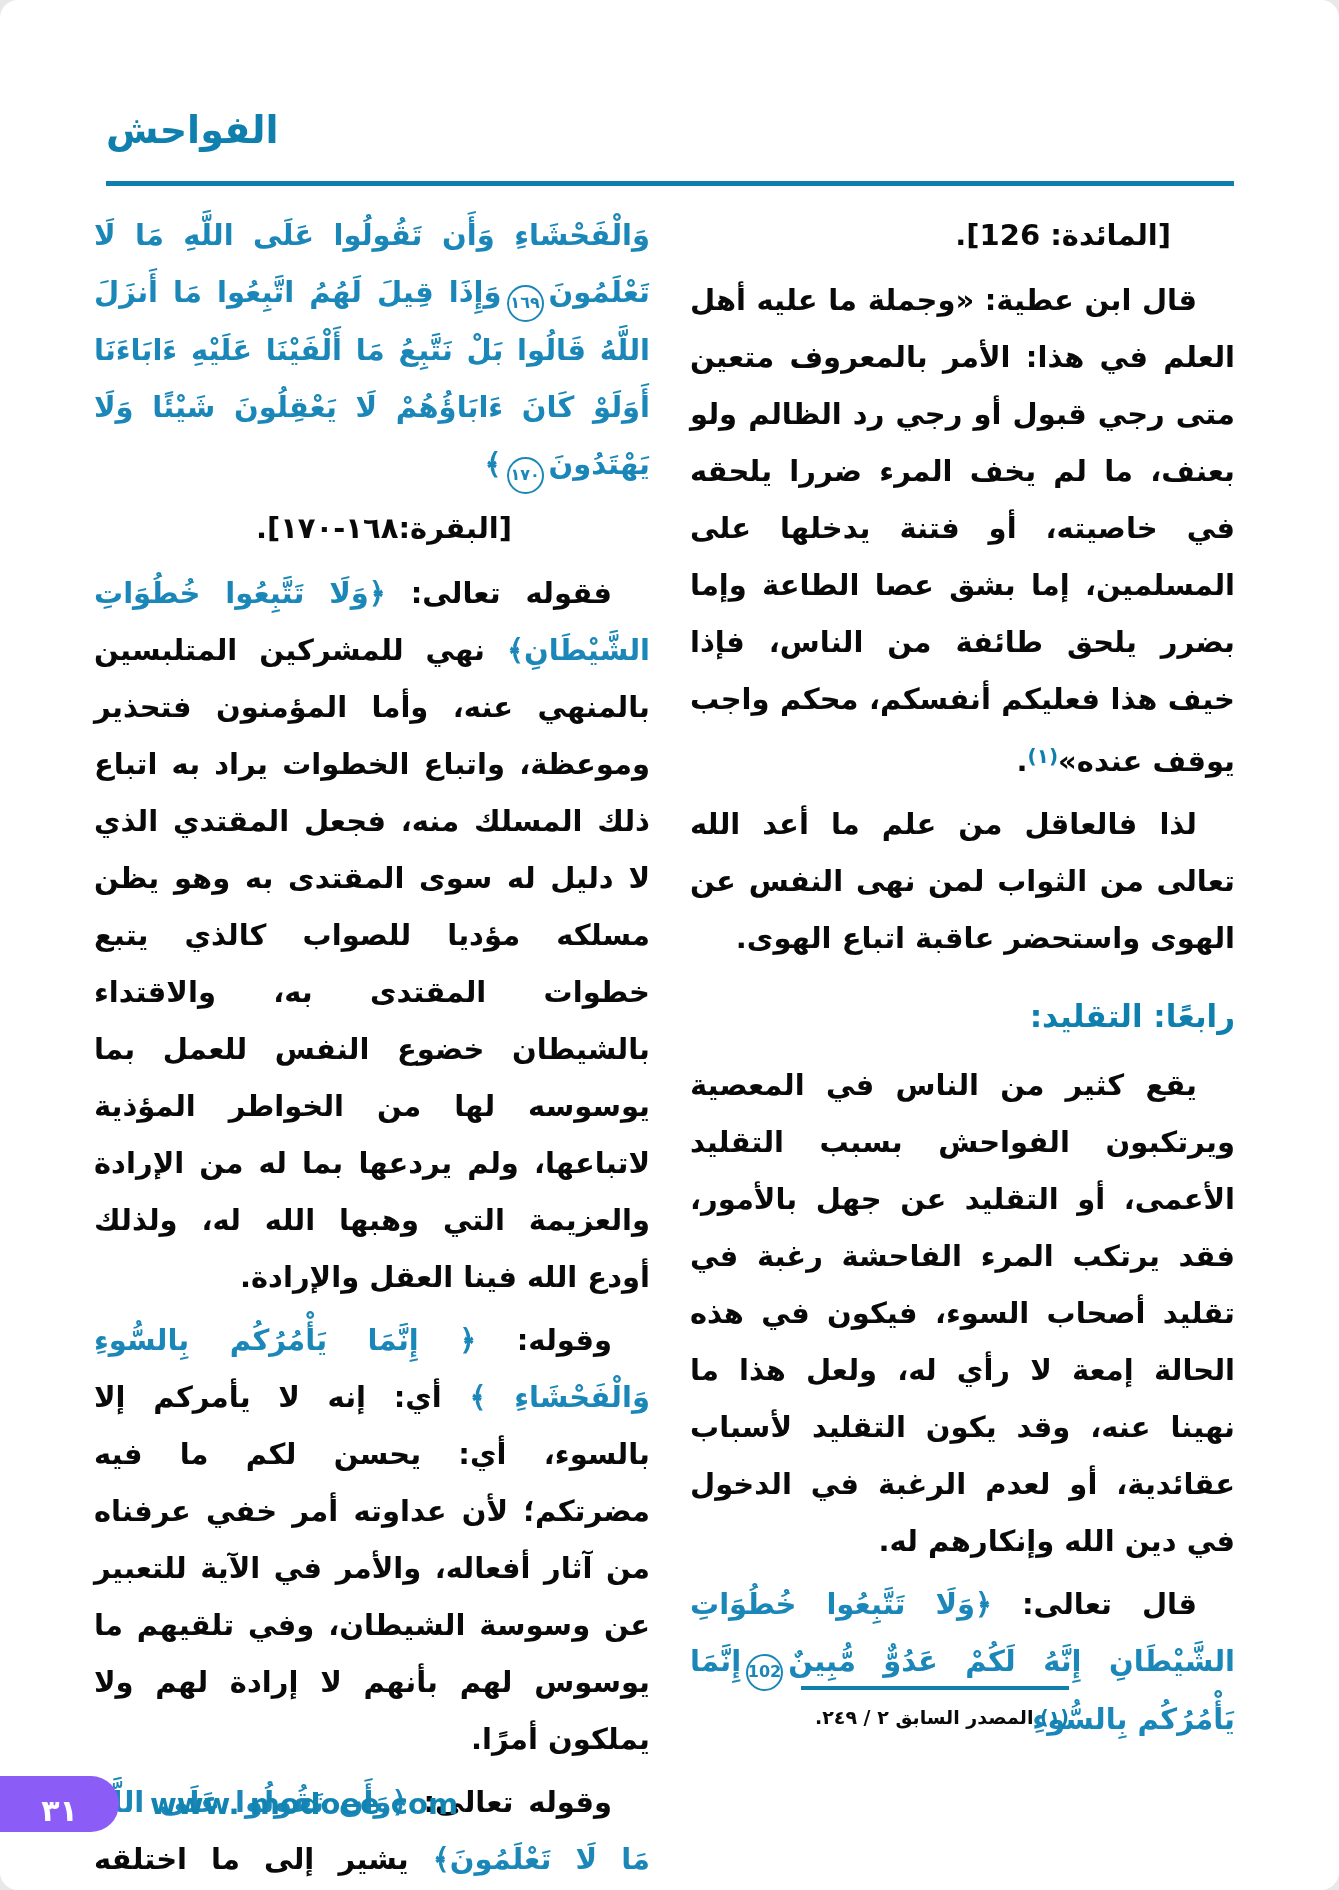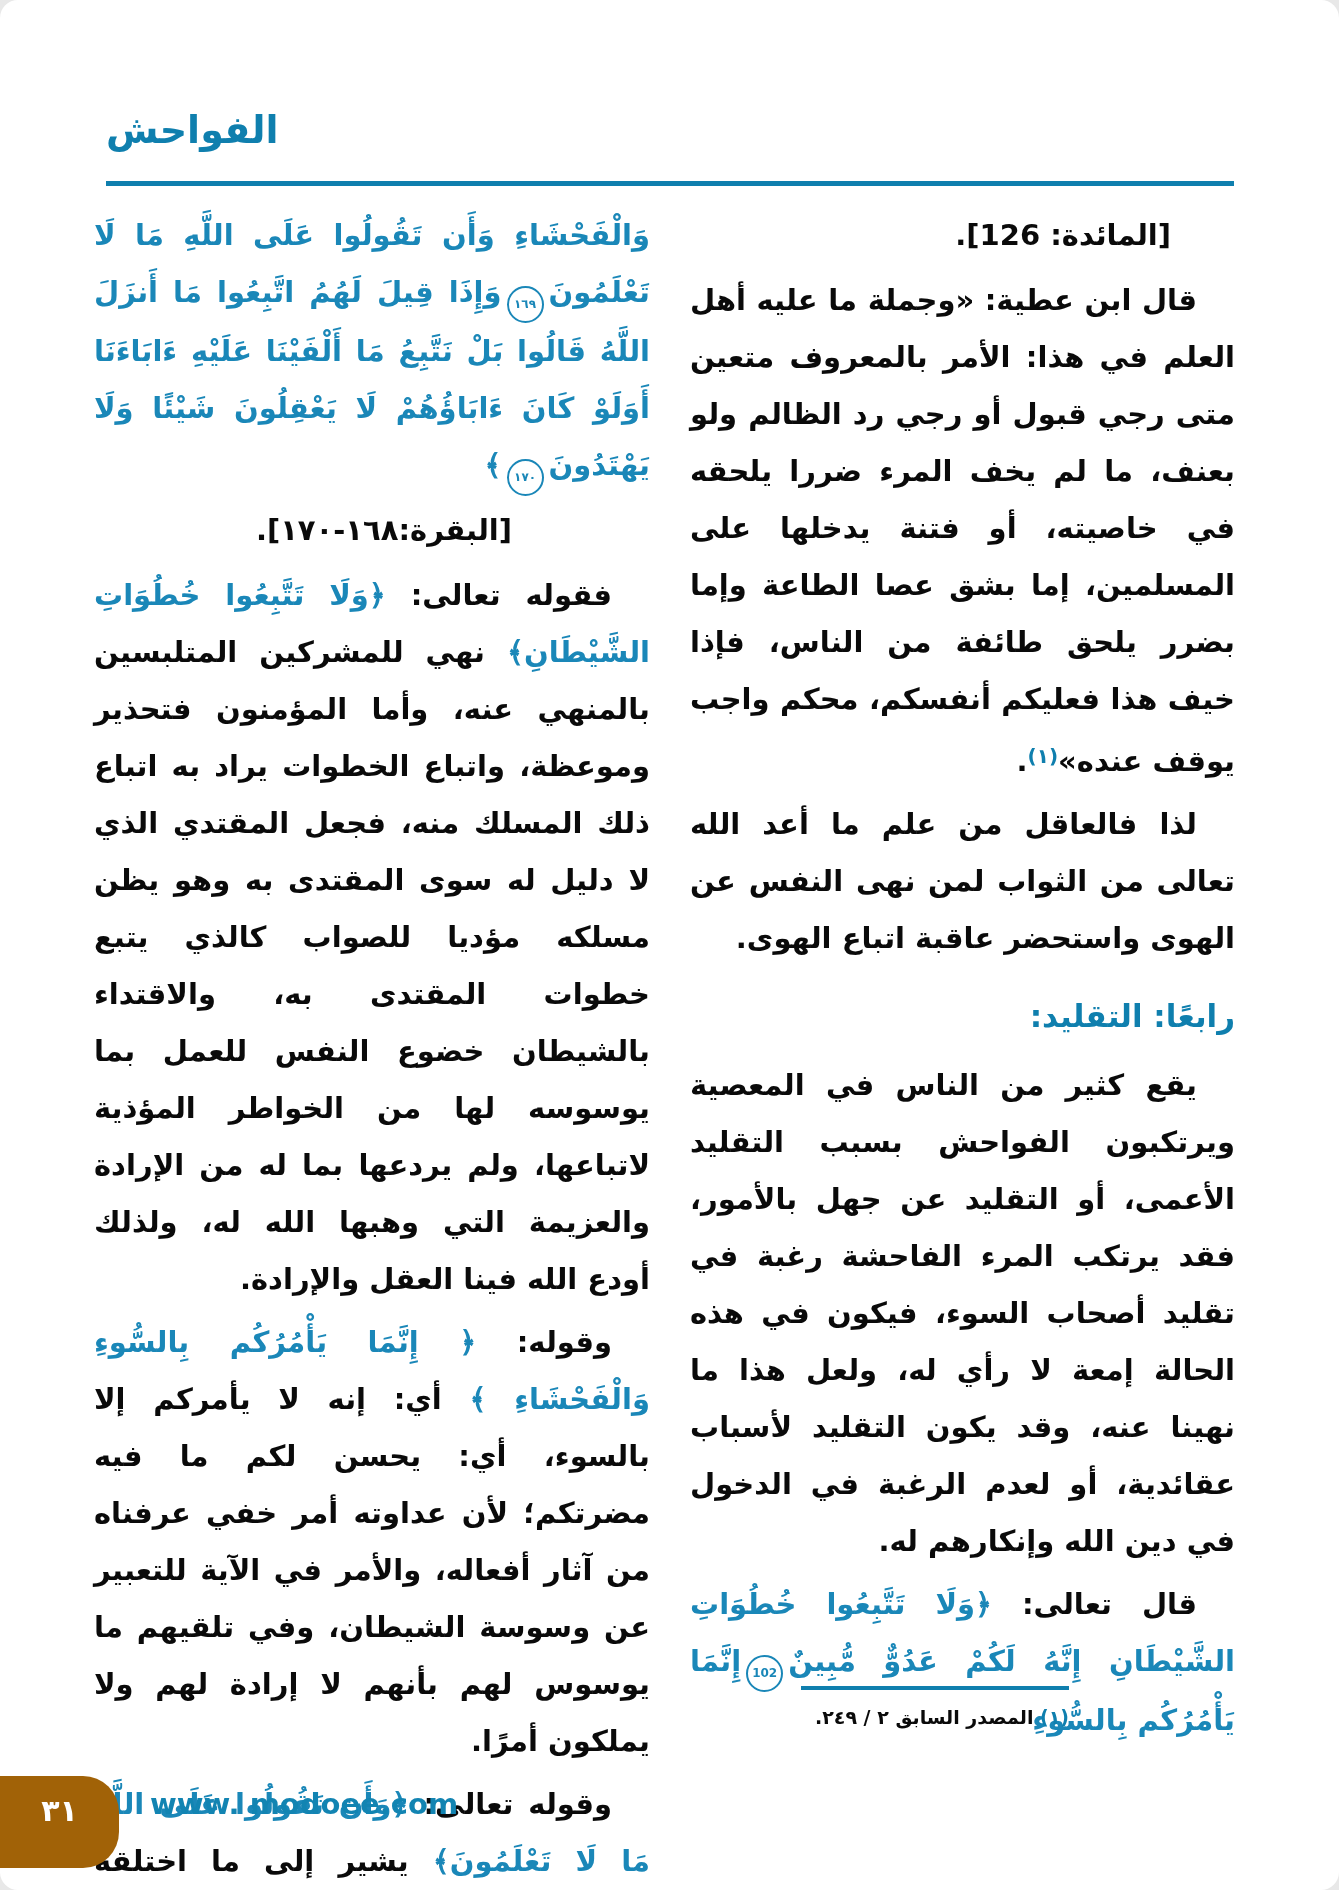--- a/index.html
+++ b/index.html
@@ -31,35 +31,35 @@
   .ref-baqara { padding-right:138px; }
   .quran { color:#1a87b8; }
   .footref { color:#0f7fae; font-size:20px; vertical-align:8px; font-weight:bold; }
   .heading {
     font-size:31px; font-weight:bold; color:#0f7fae;
     margin:24px 0 16px 0; text-align:right; line-height:50px;
   }
   .verse-badge {
     display:inline-block; box-sizing:border-box; width:37px; height:37px;
     border:2px solid #1a87b8; border-radius:50%; color:#1a87b8;
-    font-size:12px; line-height:32px; text-align:center; text-indent:0;
+    font-size:16px; line-height:32px; text-align:center; text-indent:0;
     vertical-align:-6px; margin:0 5px; font-weight:bold;
   }
   
   .footnote { position:absolute; top:1686px; right:270px; width:268px; }
   .footnote-rule { height:4px; background:#0f7fae; margin-bottom:16px; }
   .footnote-text {
     font-size:19px; font-weight:bold; text-align:right; white-space:nowrap;
     color:#0a0a0a;
   }
   .footnote-text .fn-marker { color:#0f7fae; }
   
   .page-badge {
-    position:absolute; left:0; top:1776px; width:119px; height:92px;
-    background:#a16207; border-radius:0 36px 36px 0;
+    position:absolute; left:0; top:1776px; width:119px; height:56px;
+    background:#8b5cf6; border-radius:0 36px 36px 0;
   }
   .page-badge span {
     display:block; width:100%; height:100%; line-height:70px;
     color:#ffffff; font-size:30px; font-weight:bold; text-align:center;
   }
   .website {
     position:absolute; left:150px; top:1787px; direction:ltr;
     color:#1284b2; font-size:29px; font-weight:bold;
   }
 </style>

